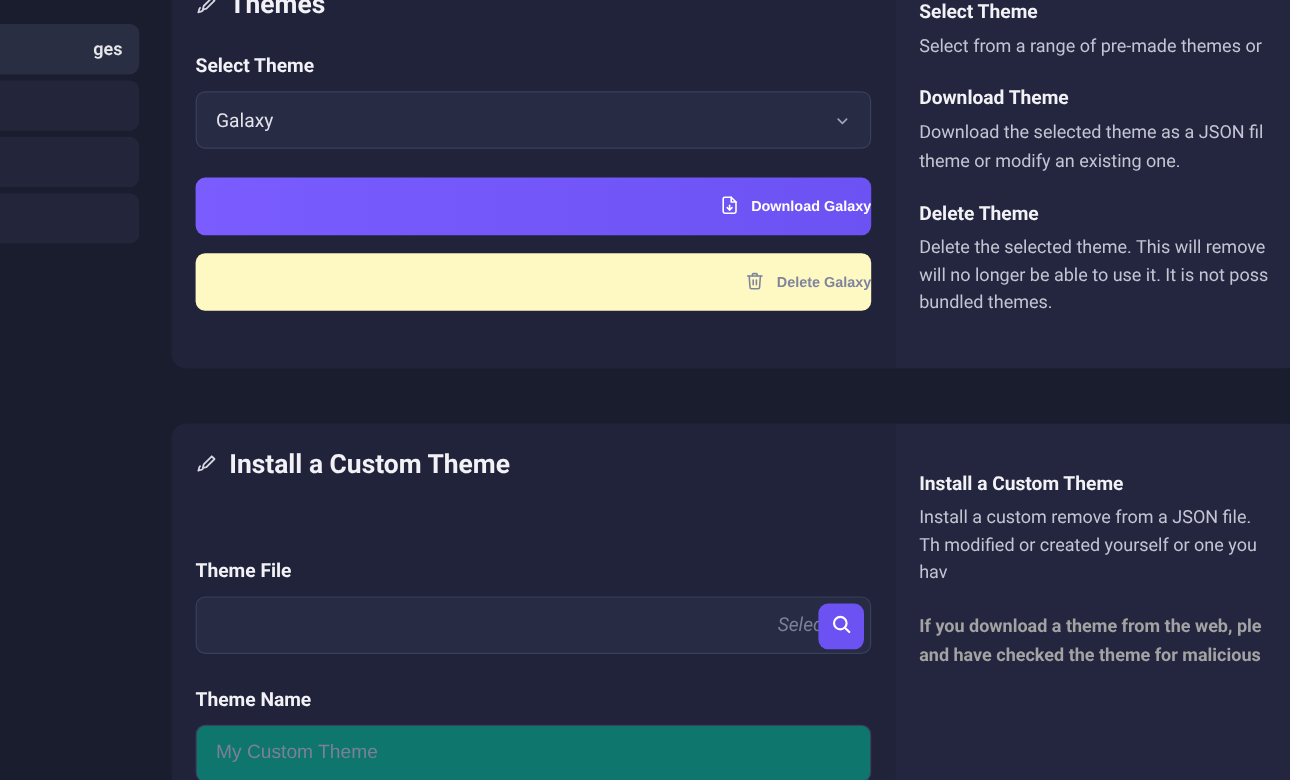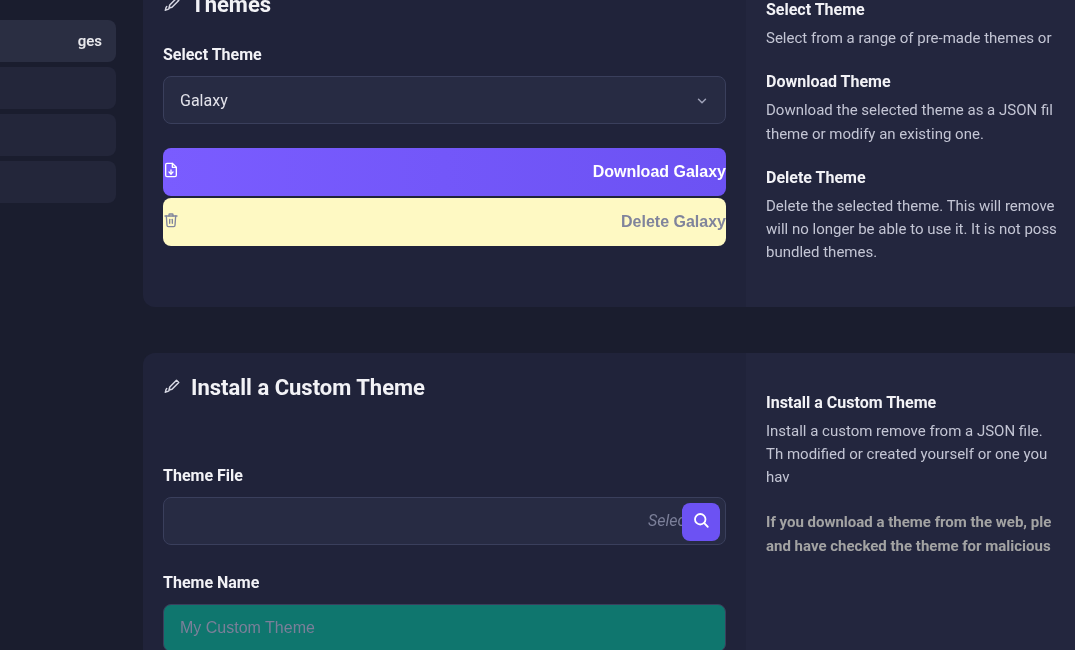--- a/index.html
+++ b/index.html
@@ -102,25 +102,25 @@
     transform: translateY(-50%);
     width: 14px; height:14px;
     color: #9fa2b8;
   }
   .btn {
     width: 100%;
     height: 48px;
     border-radius: 8px;
     display: flex;
     align-items: center;
-    justify-content: space-between;
+    justify-content: flex-end;
     gap: 10px;
-    font-size: 16px;
+    font-size: 12px;
     font-weight: 600;
-    margin-bottom: 2px;
+    margin-bottom: 15px;
     cursor: pointer;
     border: none;
   }
   .btn-primary {
     background: linear-gradient(90deg, #7a5cff 0%, #6c52f3 100%);
     color: #fff;
   }
   .btn-muted {
     background: #fef9c3;
     color: #80849c;

